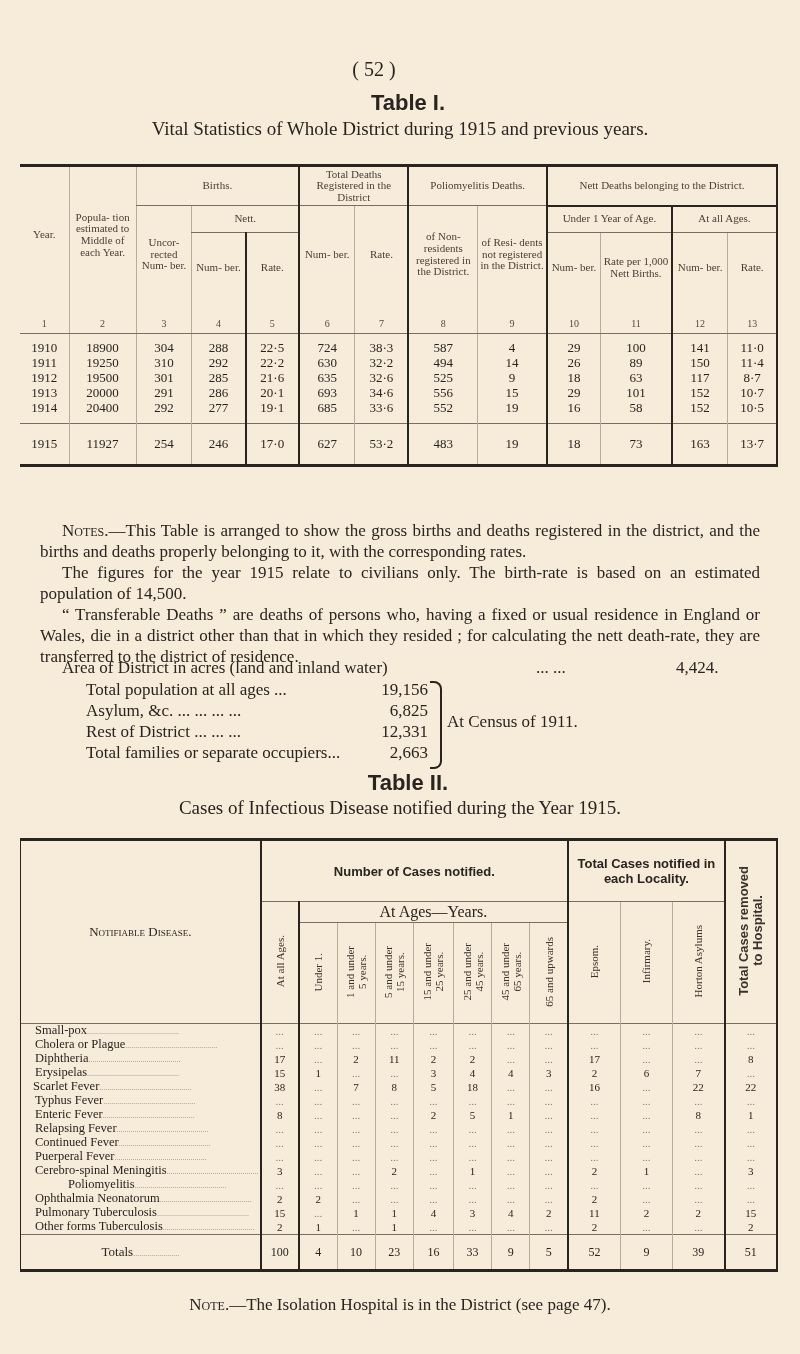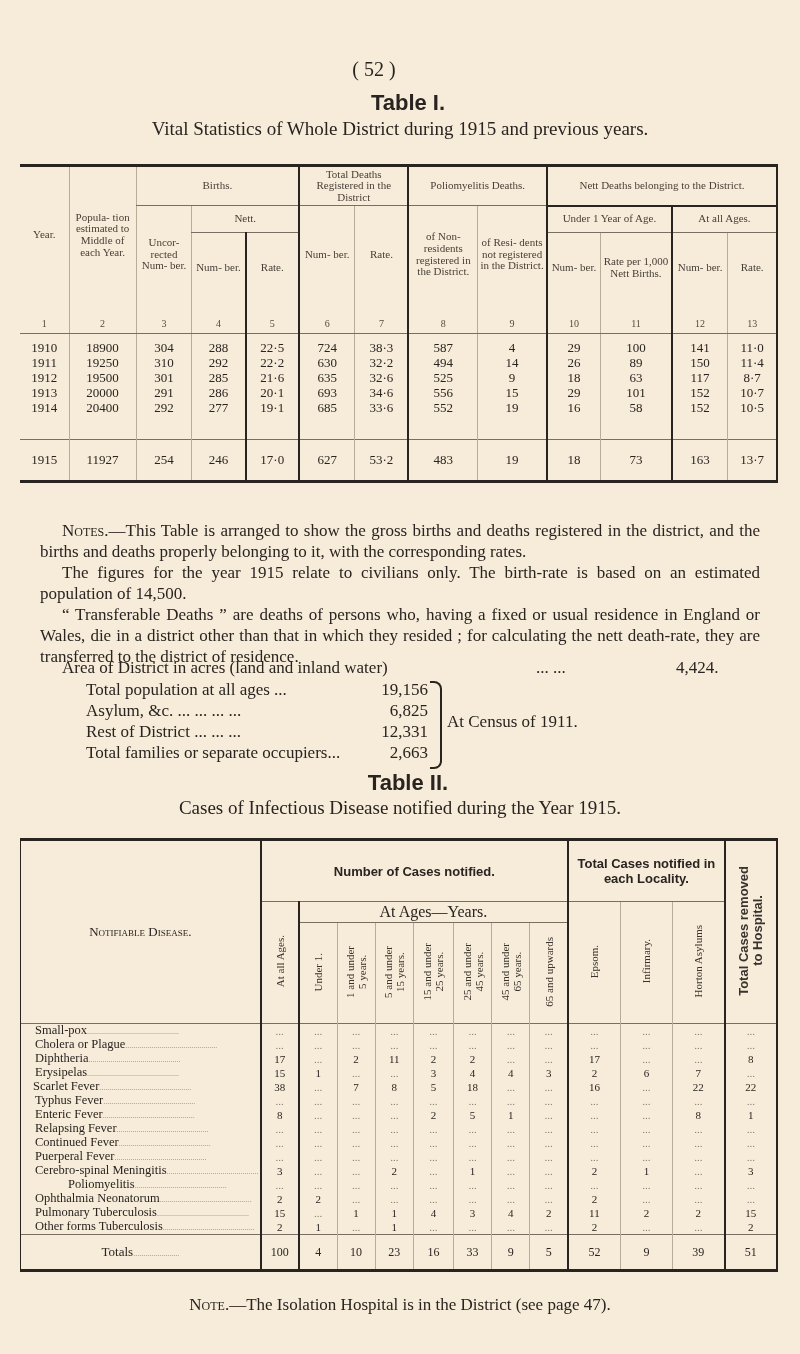--- a/index.html
+++ b/index.html
@@ -15,21 +15,21 @@
   .subtitle { position:absolute; left:0; width:800px; text-align:center; font-size:19px; }
 
   
   table { border-collapse:collapse; }
   .t1 { position:absolute; left:20px; top:164px; width:758px; font-size:11px; }
   .t1 td { text-align:center; vertical-align:middle; padding:0 2px; line-height:1.05; }
   .t1 .hdr td { color:#4a403a; }
   .t1 .num td { font-size:10px; color:#55493f; height:26px; vertical-align:bottom; padding-bottom:4px; }
   .t1 .data td { font-size:13px; height:15px; line-height:15px; color:#2a2421; }
   .t1 .data.first td { padding-top:6px; }
-  .t1 .data.last td { padding-bottom:24px; }
+  .t1 .data.last td { padding-bottom:8px; }
   .t1 .yr1915 td { font-size:13px; height:40px; }
   .tb { border-top:3px solid #2a2421; }
   .bb { border-bottom:3px solid #2a2421; }
   .thinb { border-bottom:1px solid #7a6e63; }
   .thint { border-top:1px solid #7a6e63; }
   .vl { border-left:1px solid #b8ab98; }
   .vL { border-left:2px solid #2a2421; }
   .vr { border-right:2px solid #2a2421; }
 
   

